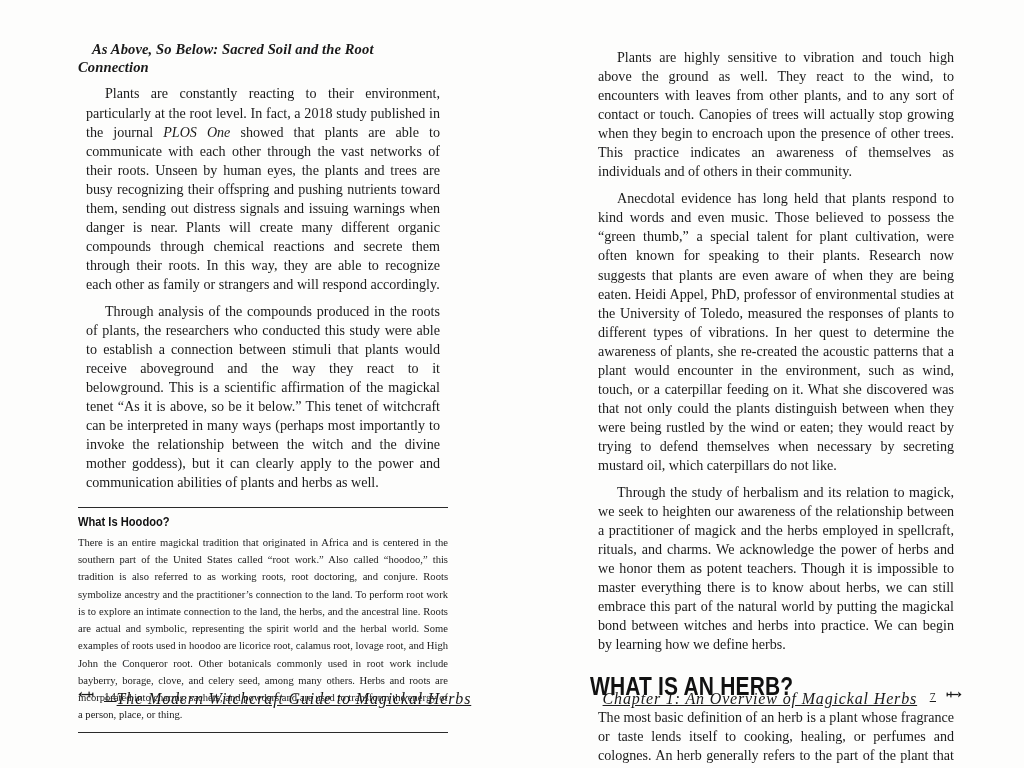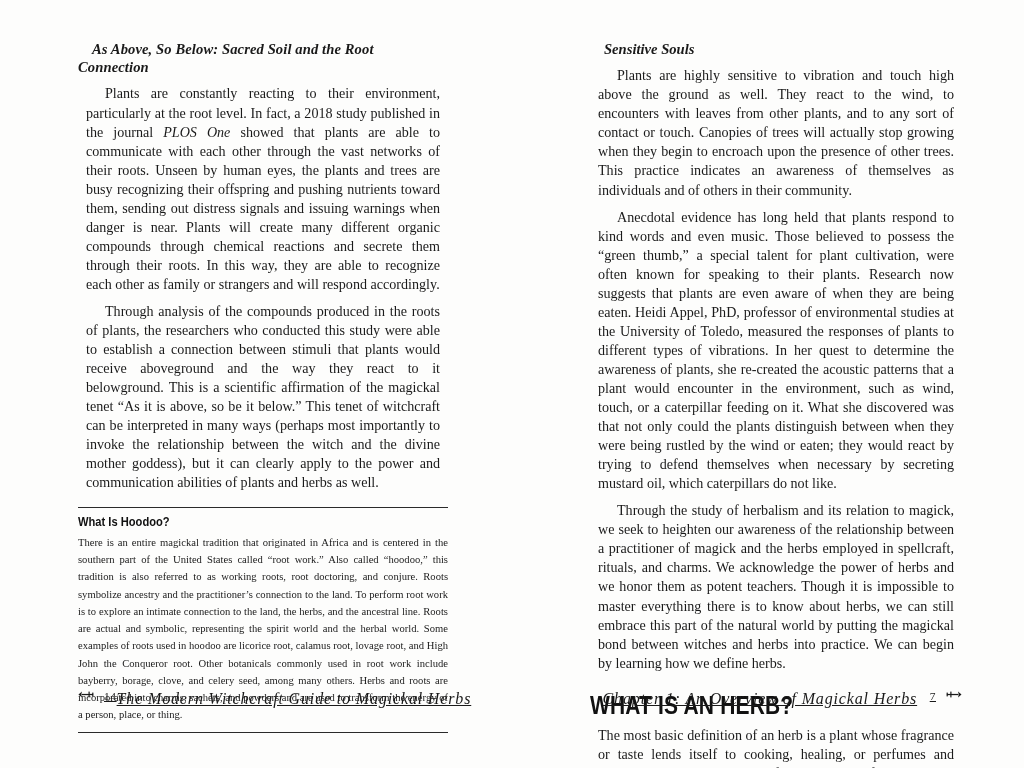--- a/index.html
+++ b/index.html
@@ -190,21 +190,20 @@
       <span class="folio">14</span>
       <span class="spacer"></span>
       <span class="runhead">The Modern Witchcraft Guide to Magickal Herbs</span>
       <span class="spacer"></span>
     </div>
   </div>
 
   <div class="page page-right">
     <div class="text-col">
 
-      <div class="sec-head-right">Sensitive Souls</div>
 
       <p class="body indent">Plants are highly sensitive to vibration and touch high above the ground as well. They react to the wind, to encounters with leaves from other plants, and to any sort of contact or touch. Canopies of trees will actually stop growing when they begin to encroach upon the presence of other trees. This practice indicates an awareness of themselves as individuals and of others in their community.</p>
 
       <p class="body indent">Anecdotal evidence has long held that plants respond to kind words and even music. Those believed to possess the “green thumb,” a special talent for plant cultivation, were often known for speaking to their plants. Research now suggests that plants are even aware of when they are being eaten. Heidi Appel, PhD, professor of environmental studies at the University of Toledo, measured the responses of plants to different types of vibrations. In her quest to determine the awareness of plants, she re-created the acoustic patterns that a plant would encounter in the environment, such as wind, touch, or a caterpillar feeding on it. What she discovered was that not only could the plants distinguish between when they were being rustled by the wind or eaten; they would react by trying to defend themselves when necessary by secreting mustard oil, which caterpillars do not like.</p>
 
       <p class="body indent">Through the study of herbalism and its relation to magick, we seek to heighten our awareness of the relationship between a practitioner of magick and the herbs employed in spellcraft, rituals, and charms. We acknowledge the power of herbs and we honor them as potent teachers. Though it is impossible to master everything there is to know about herbs, we can still embrace this part of the natural world by putting the magickal bond between witches and herbs into practice. We can begin by learning how we define herbs.</p>
 
       <div class="big-head">WHAT IS AN HERB?</div>
 
       <p class="body noindent">The most basic definition of an herb is a plant whose fragrance or taste lends itself to cooking, healing, or perfumes and colognes. An herb generally refers to the part of the plant that grows aboveground, mainly the leaves and flowers, but it can have alternate definitions depending on how the plant is both viewed and used. Herbs have many pleasing properties, including their taste, aroma, appearance, texture, and effects.</p>

